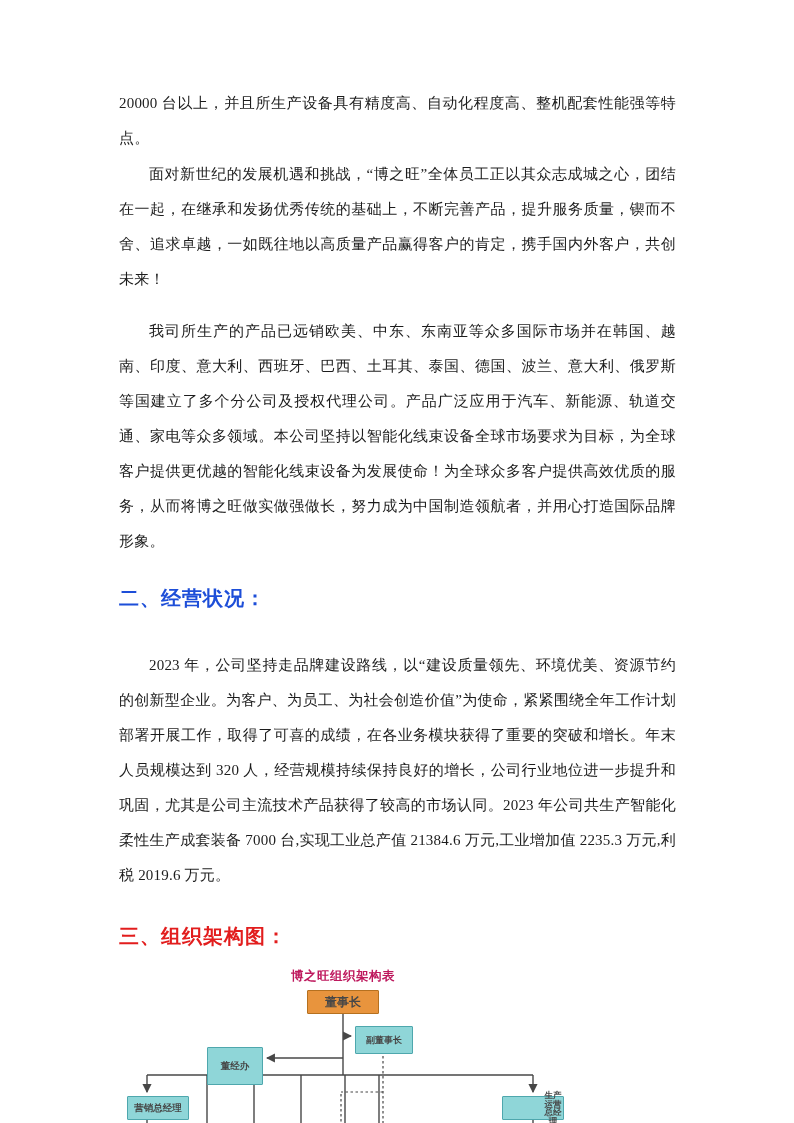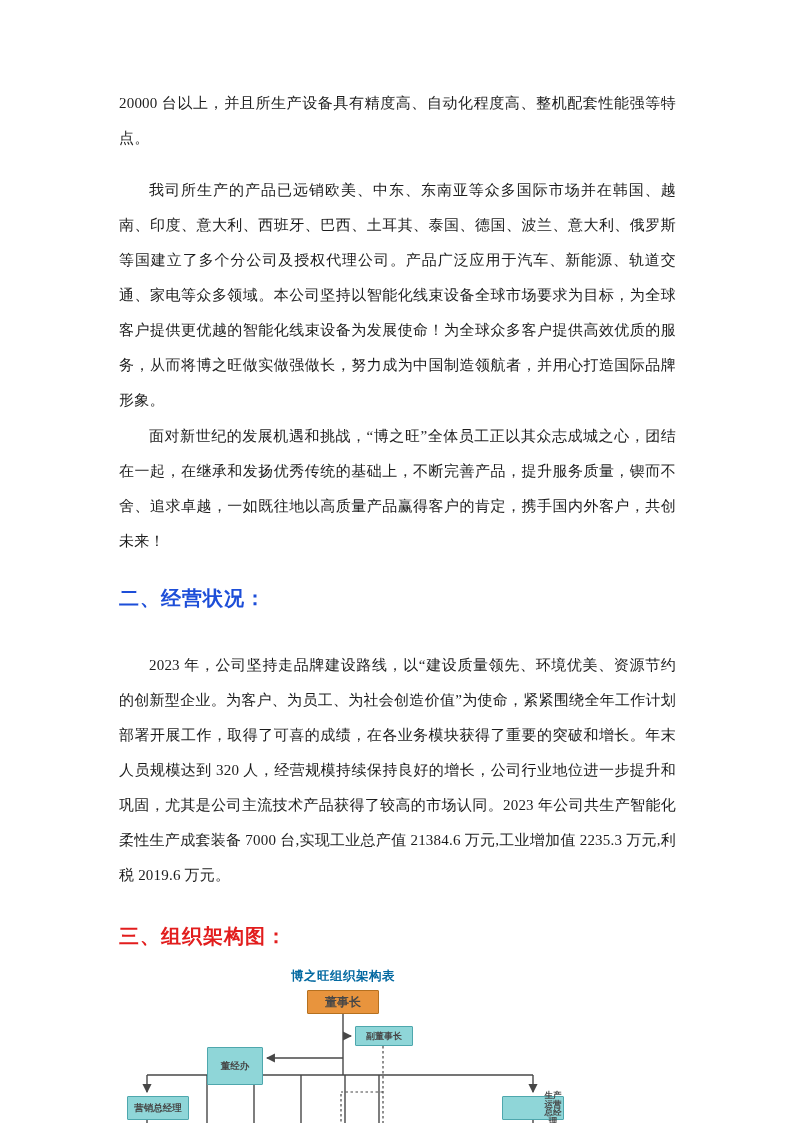--- a/index.html
+++ b/index.html
@@ -30,30 +30,30 @@
   }
   h2.doc-heading.red{ color:var(--heading-red); margin-top:30px; margin-bottom:8px; }
   
   .orgchart{
     position:relative; left:-24px; top:8px; width:660px; height:302px;
     font-family:"Liberation Sans","DejaVu Sans",sans-serif;
   }
   .orgchart svg{ position:absolute; left:0; top:0; width:660px; height:302px; }
   .org-title{
     position:absolute; left:148px; top:2px; width:200px; text-align:center;
-    font-size:12.5px; font-weight:bold; color:#0369a1; letter-spacing:0.5px;
+    font-size:12.5px; font-weight:bold; color:#be185d; letter-spacing:0.5px;
   }
   .obox{
     position:absolute; display:flex; align-items:center; justify-content:center;
     border:1.6px solid; border-radius:1px; color:#474747; font-weight:bold;
     text-align:center; line-height:1;
   }
   .obox.chairman{ left:212px; top:24px; width:72px; height:24px;
     background:var(--chairman-fill); border-color:var(--chairman-border); font-size:12px;}
-  .obox.vice{ left:260px; top:60px; width:58px; height:20px;
+  .obox.vice{ left:260px; top:60px; width:58px; height:28px;
     background:var(--manager-fill); border-color:var(--manager-border); font-size:9px;}
   .obox.gmoffice{ left:112px; top:81px; width:56px; height:38px;
     background:var(--manager-fill); border-color:var(--manager-border); font-size:9.5px;}
   .obox.marketing{ left:32px; top:130px; width:62px; height:24px;
     background:var(--manager-fill); border-color:var(--manager-border); font-size:9.5px;}
   .obox.production{ left:407px; top:130px; width:62px; height:24px;
     background:var(--manager-fill); border-color:var(--manager-border); font-size:8.5px;padding-left:40px;}
   .dept{
     position:absolute; top:174px; width:18px; height:80px;
     background:var(--department-fill); border:1.4px solid var(--department-border);
@@ -61,22 +61,22 @@
     writing-mode:vertical-rl; text-orientation:upright;
     display:flex; align-items:center; justify-content:center; line-height:1;
     letter-spacing:1px;
   }
 </style>
 </head>
 <body>
 
 <div class="content">
   <p class="para no-indent">20000 台以上，并且所生产设备具有精度高、自动化程度高、整机配套性能强等特点。</p>
+  <p class="para p-vision">面对新世纪的发展机遇和挑战，“博之旺”全体员工正以其众志成城之心，团结在一起，在继承和发扬优秀传统的基础上，不断完善产品，提升服务质量，锲而不舍、追求卓越，一如既往地以高质量产品赢得客户的肯定，携手国内外客户，共创未来！</p>
   <p class="para p-markets">我司所生产的产品已远销欧美、中东、东南亚等众多国际市场并在韩国、越南、印度、意大利、西班牙、巴西、土耳其、泰国、德国、波兰、意大利、俄罗斯等国建立了多个分公司及授权代理公司。产品广泛应用于汽车、新能源、轨道交通、家电等众多领域。本公司坚持以智能化线束设备全球市场要求为目标，为全球客户提供更优越的智能化线束设备为发展使命！为全球众多客户提供高效优质的服务，从而将博之旺做实做强做长，努力成为中国制造领航者，并用心打造国际品牌形象。</p>
-  <p class="para p-vision">面对新世纪的发展机遇和挑战，“博之旺”全体员工正以其众志成城之心，团结在一起，在继承和发扬优秀传统的基础上，不断完善产品，提升服务质量，锲而不舍、追求卓越，一如既往地以高质量产品赢得客户的肯定，携手国内外客户，共创未来！</p>
 
   <h2 class="doc-heading">二、经营状况：</h2>
 
   <p class="para">2023 年，公司坚持走品牌建设路线，以“建设质量领先、环境优美、资源节约的创新型企业。为客户、为员工、为社会创造价值”为使命，紧紧围绕全年工作计划部署开展工作，取得了可喜的成绩，在各业务模块获得了重要的突破和增长。年末人员规模达到 320 人，经营规模持续保持良好的增长，公司行业地位进一步提升和巩固，尤其是公司主流技术产品获得了较高的市场认同。2023 年公司共生产智能化柔性生产成套装备 7000 台,实现工业总产值 21384.6 万元,工业增加值 2235.3 万元,利税 2019.6 万元。</p>
 
   <h2 class="doc-heading red">三、组织架构图：</h2>
 
   <div class="orgchart">
     <svg viewBox="0 0 660 302">
       <defs>

